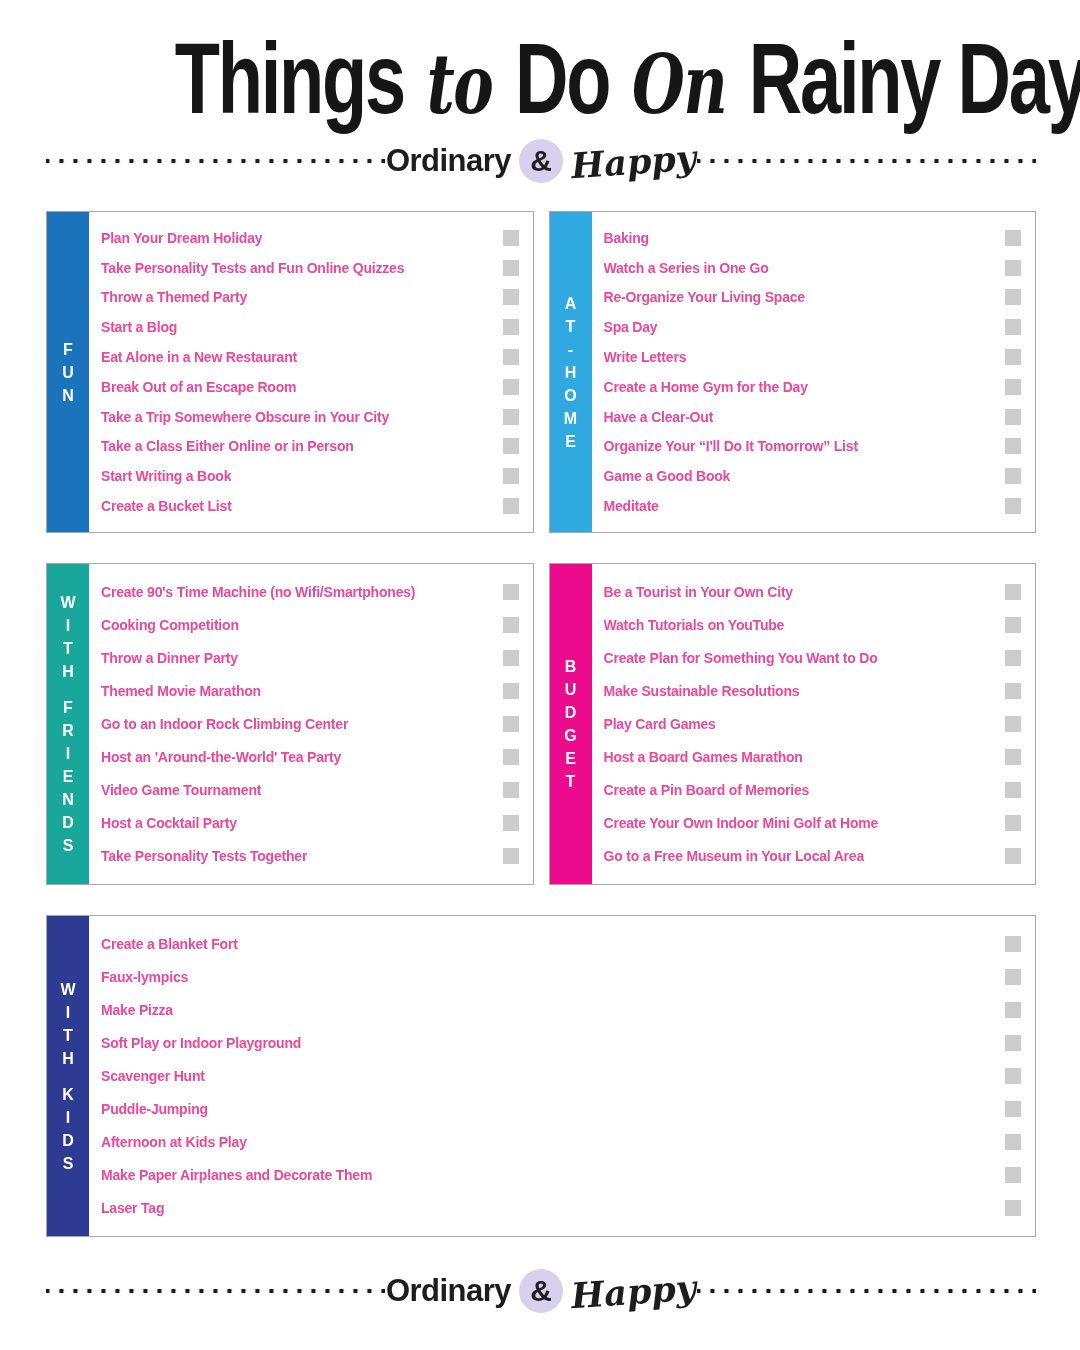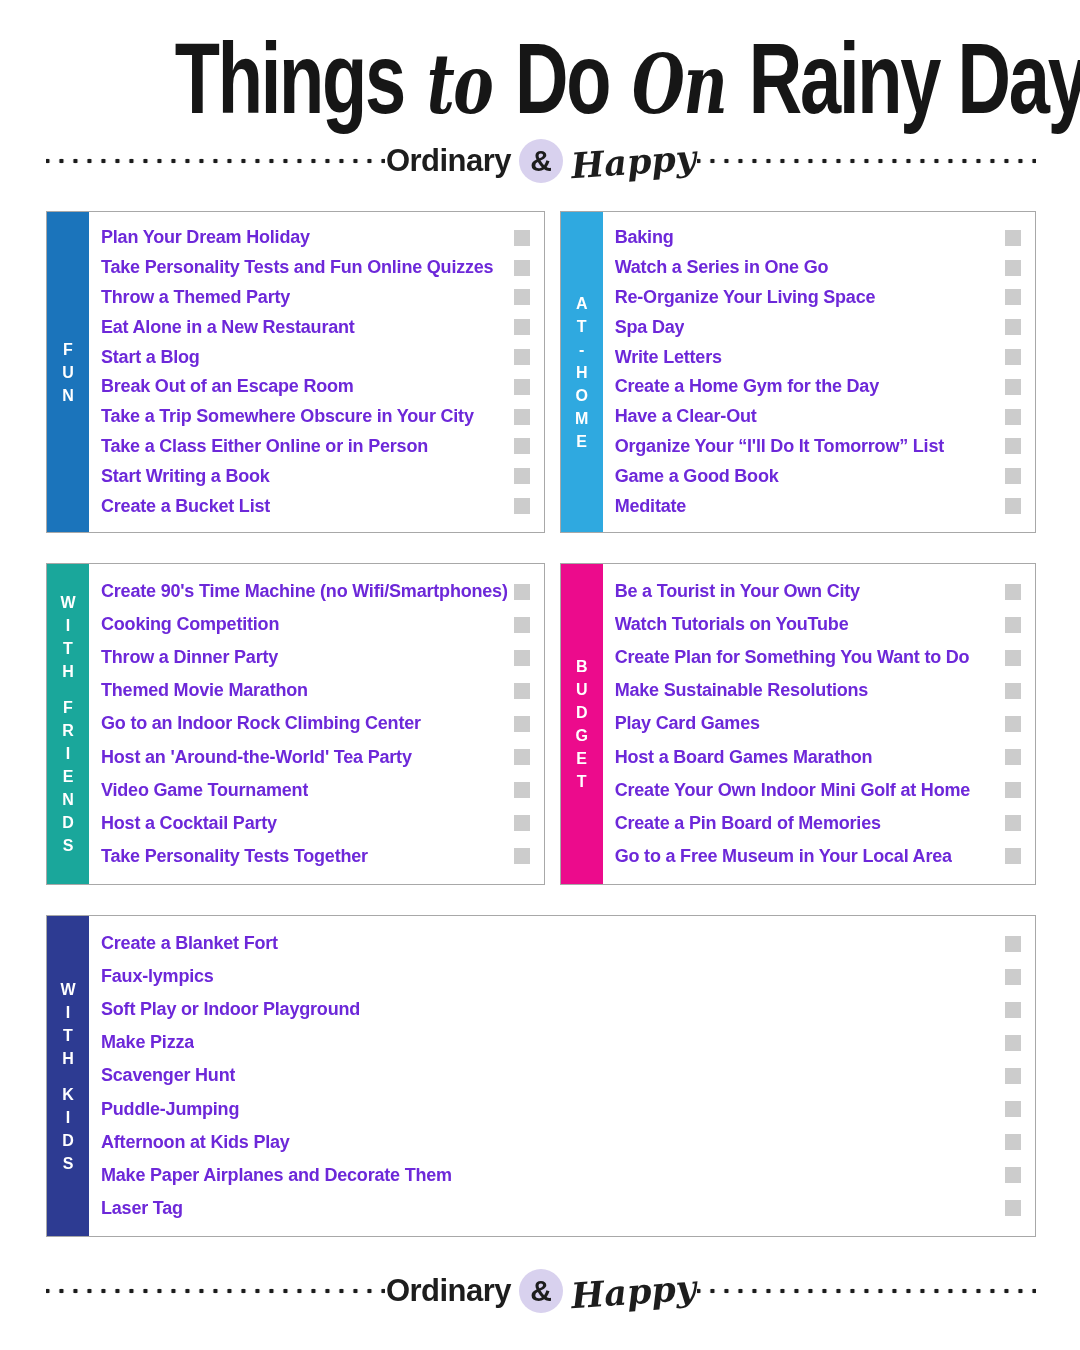--- a/index.html
+++ b/index.html
@@ -90,21 +90,21 @@
     display:flex; flex-direction:column;
     justify-content:space-between;
     padding:11px 14px 11px 12px;
   }
   .item {
     flex:1 1 0;
     display:flex; align-items:center; justify-content:space-between;
     min-width:0;
   }
   .item-label {
-    font-weight:bold; font-size:18px; color:#6d28d9;
+    font-weight:bold; font-size:14px; color:#ec4899;
     white-space:nowrap; overflow:hidden;
     letter-spacing:-0.2px;
   }
   .checkbox {
     width:16px; height:16px; flex:0 0 16px;
     background:var(--checkbox-color,#cccccc);
     margin-left:6px;
   }
 
   .footer { margin-top:32px; }
@@ -147,25 +147,25 @@
           </div>
           <div class="item">
             <span class="item-label">Take Personality Tests and Fun Online Quizzes</span>
             <span class="checkbox"></span>
           </div>
           <div class="item">
             <span class="item-label">Throw a Themed Party</span>
             <span class="checkbox"></span>
           </div>
           <div class="item">
+            <span class="item-label">Start a Blog</span>
+            <span class="checkbox"></span>
+          </div>
+          <div class="item">
             <span class="item-label">Eat Alone in a New Restaurant</span>
-            <span class="checkbox"></span>
-          </div>
-          <div class="item">
-            <span class="item-label">Start a Blog</span>
             <span class="checkbox"></span>
           </div>
           <div class="item">
             <span class="item-label">Break Out of an Escape Room</span>
             <span class="checkbox"></span>
           </div>
           <div class="item">
             <span class="item-label">Take a Trip Somewhere Obscure in Your City</span>
             <span class="checkbox"></span>
           </div>
@@ -327,25 +327,25 @@
           </div>
           <div class="item">
             <span class="item-label">Play Card Games</span>
             <span class="checkbox"></span>
           </div>
           <div class="item">
             <span class="item-label">Host a Board Games Marathon</span>
             <span class="checkbox"></span>
           </div>
           <div class="item">
+            <span class="item-label">Create a Pin Board of Memories</span>
+            <span class="checkbox"></span>
+          </div>
+          <div class="item">
             <span class="item-label">Create Your Own Indoor Mini Golf at Home</span>
-            <span class="checkbox"></span>
-          </div>
-          <div class="item">
-            <span class="item-label">Create a Pin Board of Memories</span>
             <span class="checkbox"></span>
           </div>
           <div class="item">
             <span class="item-label">Go to a Free Museum in Your Local Area</span>
             <span class="checkbox"></span>
           </div>
         </div>
   </section>
 
   <section class="panel full">
@@ -365,25 +365,25 @@
     <div class="items">
           <div class="item">
             <span class="item-label">Create a Blanket Fort</span>
             <span class="checkbox"></span>
           </div>
           <div class="item">
             <span class="item-label">Faux-lympics</span>
             <span class="checkbox"></span>
           </div>
           <div class="item">
+            <span class="item-label">Make Pizza</span>
+            <span class="checkbox"></span>
+          </div>
+          <div class="item">
             <span class="item-label">Soft Play or Indoor Playground</span>
-            <span class="checkbox"></span>
-          </div>
-          <div class="item">
-            <span class="item-label">Make Pizza</span>
             <span class="checkbox"></span>
           </div>
           <div class="item">
             <span class="item-label">Scavenger Hunt</span>
             <span class="checkbox"></span>
           </div>
           <div class="item">
             <span class="item-label">Puddle-Jumping</span>
             <span class="checkbox"></span>
           </div>

